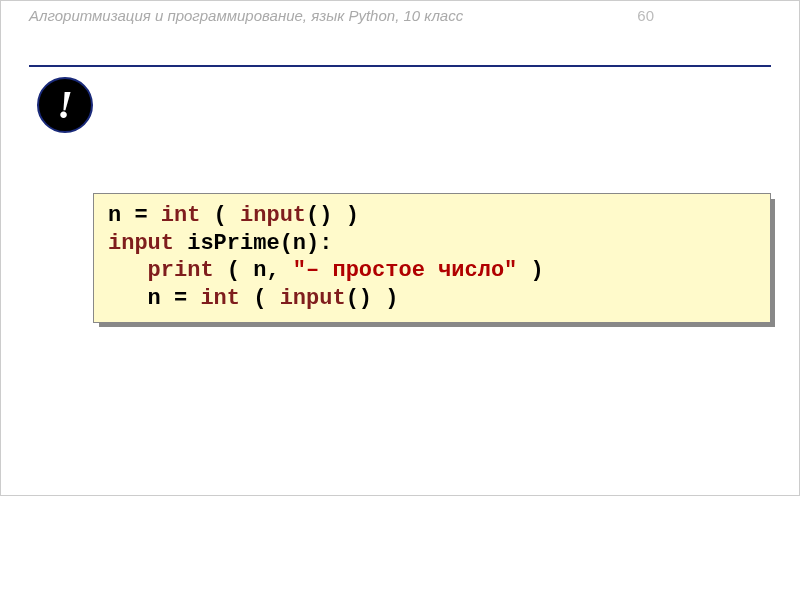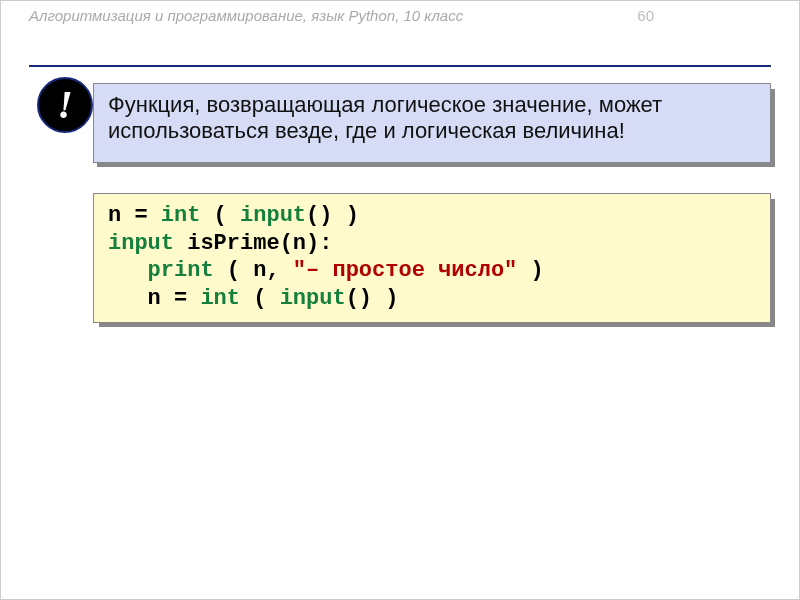--- a/index.html
+++ b/index.html
@@ -1,51 +1,47 @@
 <!DOCTYPE html>
 <html><head>
 <meta charset="utf-8">
 <style>
   * { box-sizing: border-box; margin: 0; padding: 0; }
   html, body { width: 800px; height: 600px; font-family: Arial, sans-serif; background: #fff; overflow: hidden; }
-  .slide { position: relative; width: 800px; height: 600px; border: 1px solid #ccc; }
+  .slide { position: relative; width: 800px; height: 496px; border: 1px solid #ccc; }
   .header-text { position: absolute; top: 6px; left: 28px; color: #aaa; font-size: 15px; font-style: italic; }
   .page-num { position: absolute; top: 6px; right: 145px; color: #bbb; font-size: 15px; }
   .title-h1 { position: absolute; top: 24px; left: 34px; font-size: 30px; font-weight: bold; color: #000; line-height: 1.12; }
   .title-rule { position: absolute; top: 64px; left: 28px; right: 28px; height: 2px; background: #1a2a7a; }
   .callout-wrap { position: absolute; top: 82px; left: 38px; right: 28px; }
   .callout-shadow { position: absolute; top: 6px; left: 58px; right: -4px; bottom: -4px; background: #888; }
   .callout { position: relative; margin-left: 54px; background: #d6dbf6; border: 1px solid #888; padding: 8px 14px 10px 14px; font-size: 22px; color: #111; line-height: 1.18; min-height: 80px; }
   .bang { position: absolute; left: 36px; top: 76px; width: 56px; height: 56px; border-radius: 50%; background: #000; border: 2px solid #1a2a7a; z-index: 5; display: flex; align-items: center; justify-content: center; }
   .bang span { color: #fff; font-family: "Times New Roman", serif; font-style: italic; font-weight: bold; font-size: 40px; line-height: 1; }
   .code-wrap { position: absolute; top: 192px; left: 92px; right: 28px; }
   .code-shadow { position: absolute; top: 6px; left: 6px; right: -4px; bottom: -4px; background: #888; }
   .code-box { position: relative; background: #fffacb; border: 1px solid #888; padding: 8px 14px 10px 14px; font-family: "Courier New", monospace; font-size: 22px; font-weight: bold; color: #000; line-height: 1.25; white-space: pre; }
-  .kw { color: #15803d; }
+  .kw { color: #7f1d1d; }
   .str { color: #b00000; }
   .footer-left { position: absolute; bottom: 10px; left: 28px; color: #aaa; font-size: 15px; font-style: italic; }
   .footer-right { position: absolute; bottom: 10px; right: 28px; color: #aaa; font-size: 15px; font-style: italic; }
 </style>
 </head>
 <body>
 
 <div class="slide">
   <div class="header-text">Алгоритмизация и программирование, язык Python, 10 класс</div>
   <div class="page-num">60</div>
 
   <div class="title-rule"></div>
 
   <div class="bang">
     <span>!</span>
   </div>
 
-  <div class="callout-wrap">
-    <div class="callout-shadow"></div>
-    <div class="callout">Функция, возвращающая логическое значение, может использоваться везде, где и логическая величина!</div>
-  </div>
 
   <div class="code-wrap">
     <div class="code-shadow"></div>
     <div class="code-box"><span>n = </span><span class="kw">int</span><span> ( </span><span class="kw">input</span><span>() )</span>
 <span class="kw">input</span><span> isPrime(n):</span>
 <span>   </span><span class="kw">print</span><span> ( n, </span><span class="str">"– простое число"</span><span> )</span>
 <span>   n = </span><span class="kw">int</span><span> ( </span><span class="kw">input</span><span>() )</span></div>
   </div>
 
 </div>

